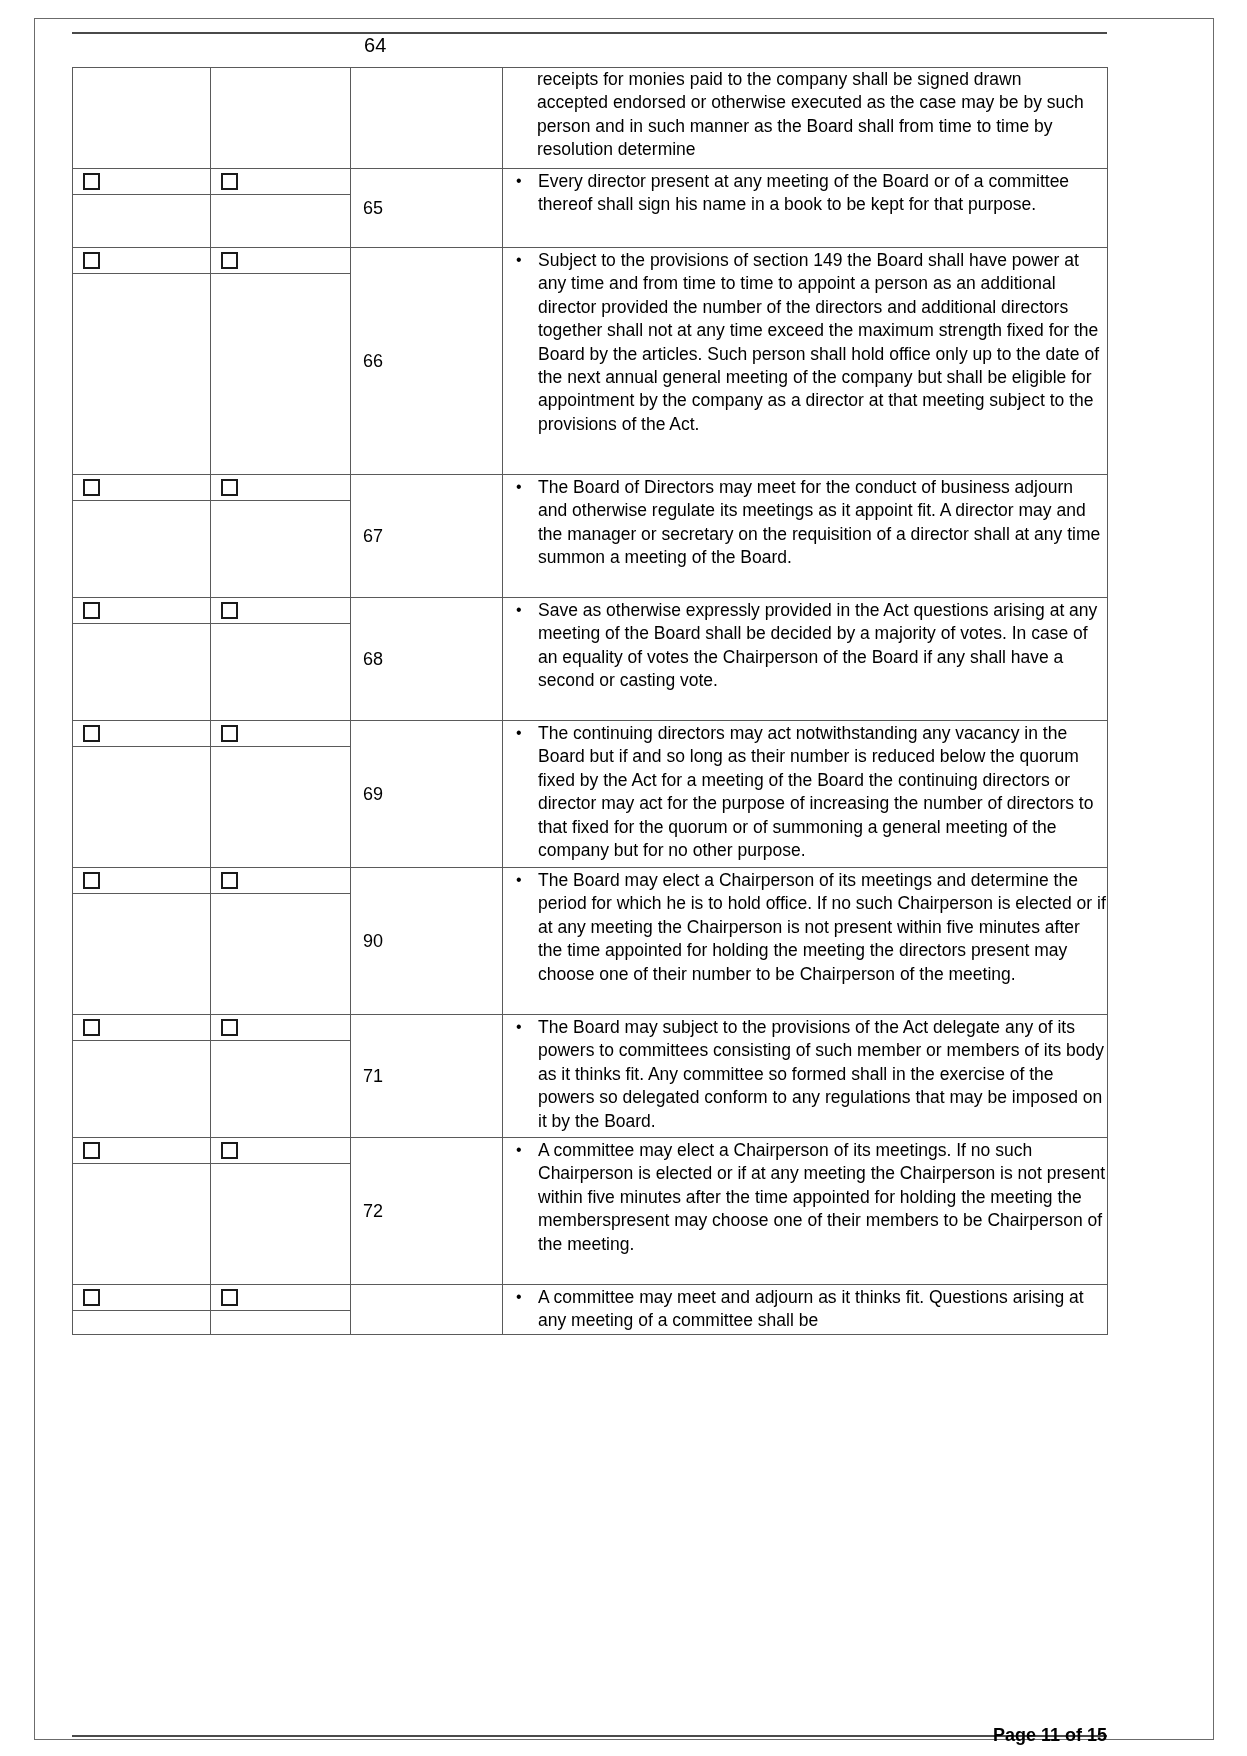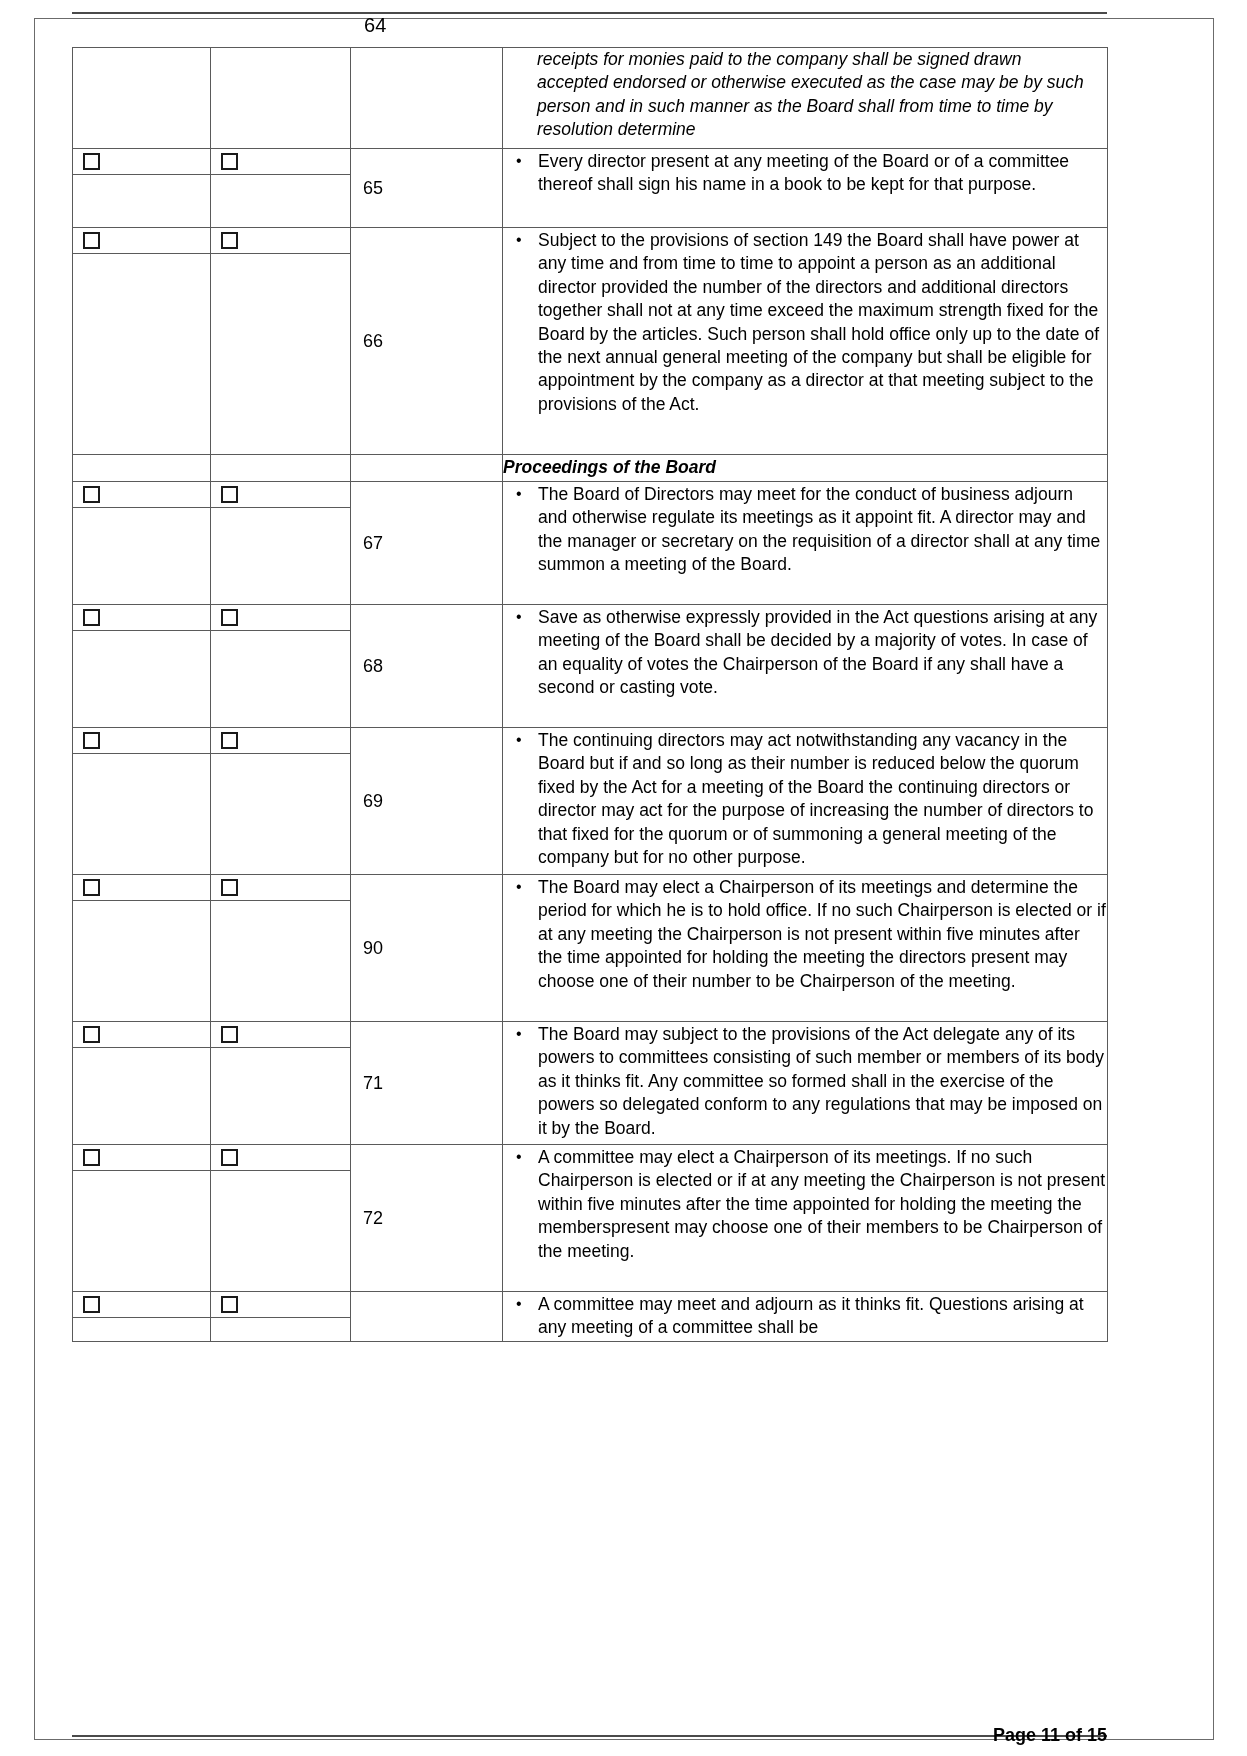--- a/index.html
+++ b/index.html
@@ -26,21 +26,21 @@
     top: 18px;
     width: 1180px;
     height: 1722px;
     border: 1px solid #6b6b6b;
     box-sizing: border-box;
     pointer-events: none;
   }
   .content {
     position: absolute;
     left: 72px;
-    top: 12px;
+    top: 32px;
     width: 1035px;
   }
   
   .header-band {
     position: relative;
     height: 34px;
   }
   .header-rule {
     position: absolute;
     left: 0;
@@ -108,21 +108,20 @@
   }
 
   .txt-cell {
     font-size: 17.5px;
     line-height: 23.4px;
     padding: 7px 6px 9px 6px;
   }
   .txt-cell.no-bullet {
     padding-left: 34px;
     padding-right: 18px;
-    font-style: italic;
   }
   ul.clause {
     margin: 1px;
     padding: 0 0 0 30px;
     list-style: none;
   }
   ul.clause > li {
     position: relative;
     padding-left: 4px;
   }
@@ -249,26 +248,20 @@
           <td class="num-cell">
             <span class="num-inner">66</span>
           </td>
           <td class="txt-cell">
             <ul class="clause">
               <li>Subject to the provisions of section 149 the Board shall have power at any time and from time to time to appoint a person as an additional director provided the number of the directors and additional directors together shall not at any time exceed the maximum strength fixed for the Board by the articles. Such person shall hold office only up to the date of the next annual general meeting of the company but shall be eligible for appointment by the company as a director at that meeting subject to the provisions of the Act.</li>
             </ul>
           </td>
         </tr>
 
-        <tr>
-          <td class="plain-row-cell"></td>
-          <td class="plain-row-cell"></td>
-          <td class="plain-row-cell num-cell"></td>
-          <td class="section-head">Proceedings of the Board</td>
-        </tr>
 
         <tr>
           <td class="chk-cell">
             <div class="chk-band">
               <span class="chk-box"></span>
             </div>
             <div class="chk-blank" style="height:96px"></div>
           </td>
           <td class="chk-cell">
             <div class="chk-band">

